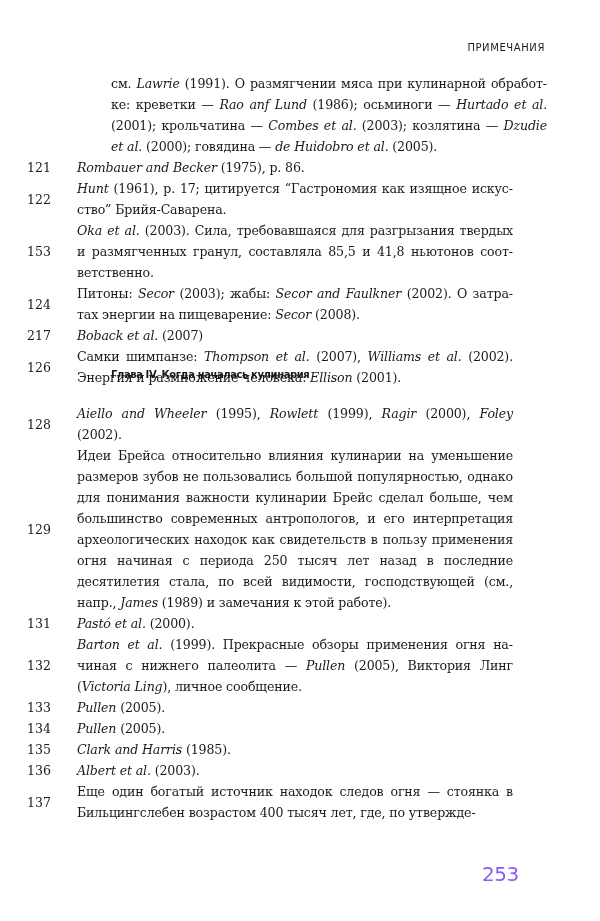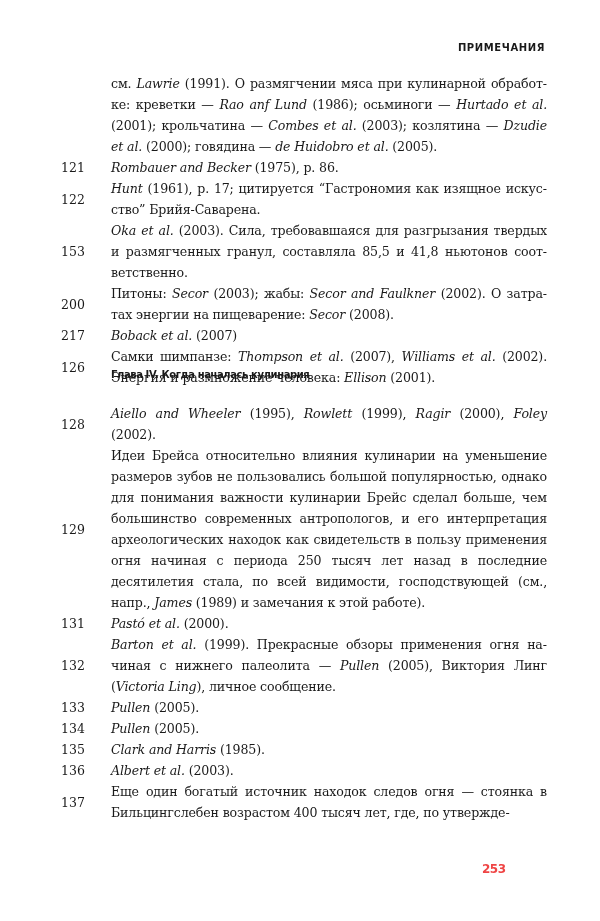--- a/index.html
+++ b/index.html
@@ -4,43 +4,43 @@
 <style>
   html, body { margin: 0; padding: 0; }
   body {
     width: 600px; height: 921px; background: #ffffff; position: relative;
     overflow: hidden; color: #1a1a1a;
     font-family: "DejaVu Serif", "Liberation Serif", serif;
   }
   .running-head {
     position: absolute; top: 42px; right: 55px;
     font-family: "DejaVu Sans", "Liberation Sans", sans-serif;
-    font-weight: bold; font-size: 10px; letter-spacing: 0.6px; color: #1a1a1a;
+    font-weight: normal; font-size: 10px; letter-spacing: 0.6px; color: #1a1a1a;
   }
   .notes { position: absolute; left: 0; width: 600px; }
   .note { position: relative; display: flex; align-items: center; }
   .num {
-    width: 50px; padding-left: 61px; box-sizing: content-box;
+    width: 50px; padding-left: 27px; box-sizing: content-box;
     font-size: 12.5px; line-height: 21px; flex: none;
   }
   .txt {
     width: 436px; font-size: 12.6px; line-height: 21px; text-align: justify;
     letter-spacing: -0.15px;
   }
   .cont { padding-left: 111px; }
   .txt i { font-style: italic; }
   .chapter {
     position: absolute; top: 369px; left: 111px;
     font-family: "DejaVu Sans", "Liberation Sans", sans-serif;
     font-weight: bold; font-size: 10px; letter-spacing: -0.4px; color: #1a1a1a;
   }
   .page-number {
     position: absolute; top: 862px; left: 482px;
     font-family: "DejaVu Sans", "Liberation Sans", sans-serif;
-    font-weight: bold; font-size: 12px; letter-spacing: -0.5px; color: #ef4444;
+    font-weight: normal; font-size: 20px; letter-spacing: -0.5px; color: #8b5cf6;
   }
 </style>
 </head>
 <body>
 
 <div class="running-head">ПРИМЕЧАНИЯ</div>
 
 <div class="notes" id="block1" style="top:73px;">
   <div class="note" style="padding-left: 111px;">
     <div class="txt cont" id="cont" style="width: 436px; padding-left: 0px;">см. <i>Lawrie</i> (1991). О размягчении мяса при кулинарной обработ­ке: креветки — <i>Rao anf Lund</i> (1986); осьминоги — <i>Hurtado et al.</i> (2001); крольчатина — <i>Combes et al.</i> (2003); козлятина — <i>Dzudie et al.</i> (2000); говядина — <i>de Huidobro et al.</i> (2005).</div>
@@ -51,21 +51,21 @@
     </div>
     <div class="note">
       <div class="num">122</div>
       <div class="txt"><i>Hunt</i> (1961), p. 17; цитируется “Гастрономия как изящное искус­ство” Брийя-Саварена.</div>
     </div>
     <div class="note">
       <div class="num">153</div>
       <div class="txt"><i>Oka et al.</i> (2003). Сила, требовавшаяся для разгрызания твердых и размягченных гранул, составляла 85,5 и 41,8 ньютонов соот­ветственно.</div>
     </div>
     <div class="note">
-      <div class="num">200</div>
+      <div class="num">124</div>
       <div class="txt">Питоны: <i>Secor</i> (2003); жабы: <i>Secor and Faulkner</i> (2002). О затра­тах энергии на пищеварение: <i>Secor</i> (2008).</div>
     </div>
     <div class="note">
       <div class="num">217</div>
       <div class="txt"><i>Boback et al.</i> (2007)</div>
     </div>
     <div class="note">
       <div class="num">126</div>
       <div class="txt">Самки шимпанзе: <i>Thompson et al.</i> (2007), <i>Williams et al.</i> (2002). Энергия и размножение человека: <i>Ellison</i> (2001).</div>
     </div>

